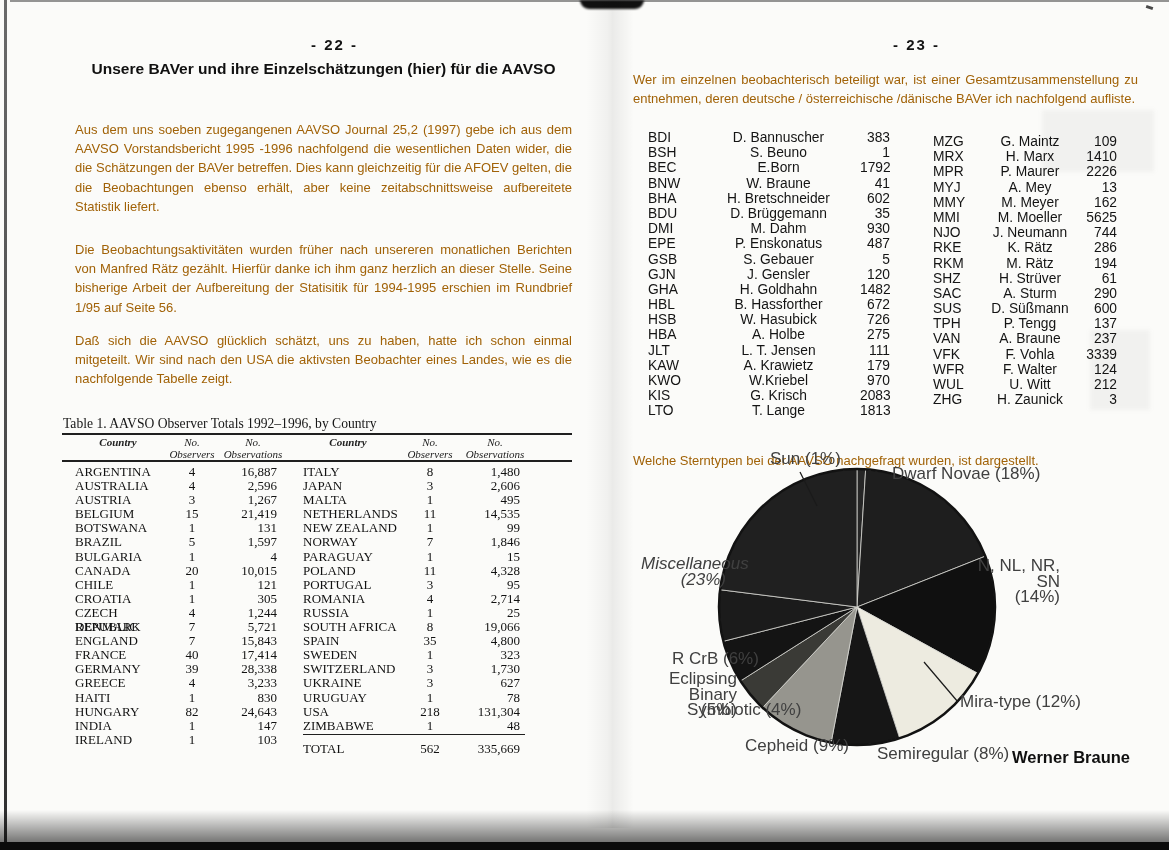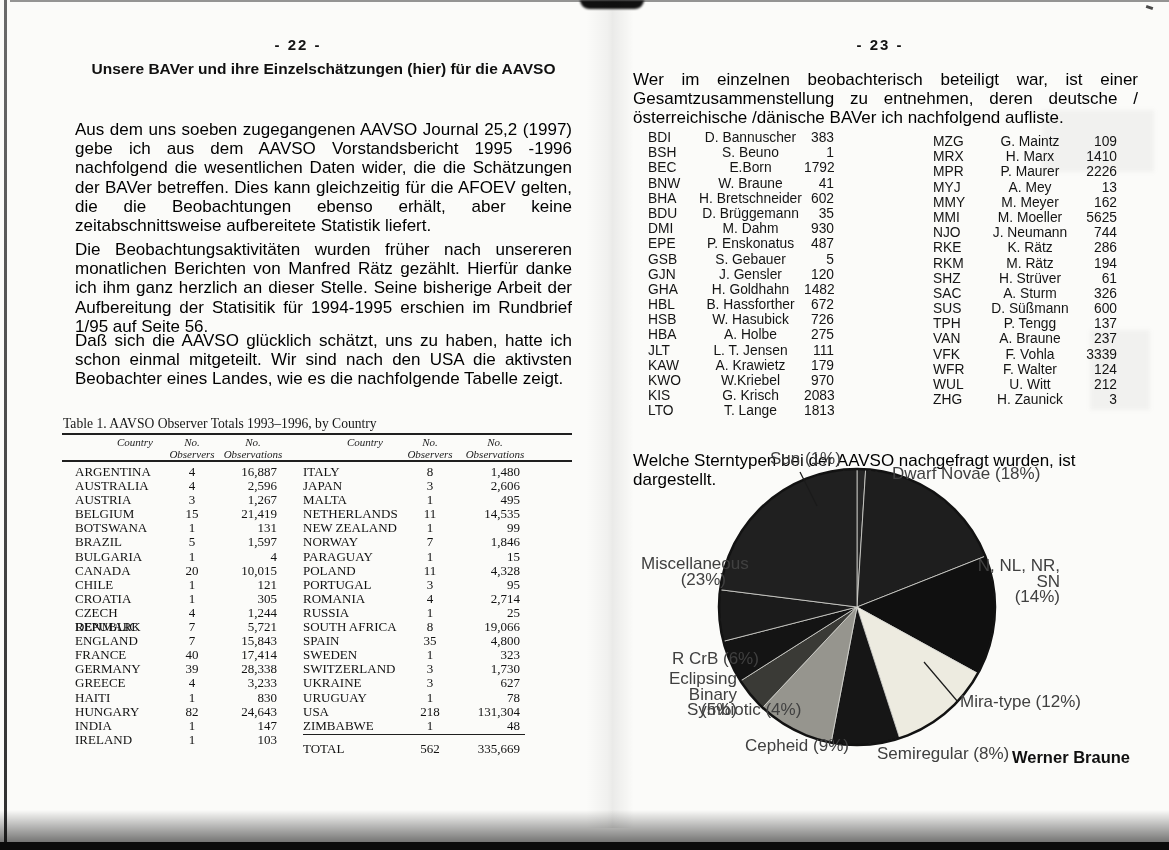--- a/index.html
+++ b/index.html
@@ -13,40 +13,40 @@
   .edge-left{left:4px;top:0;width:3px;height:846px;background:linear-gradient(#6a6a6a,#2f2f2f);}
   .top-line{left:10px;top:0;width:1159px;height:2px;background:rgba(45,45,45,.5);}
   .gutter-blob{left:580px;top:0;width:64px;height:9px;background:#101010;border-radius:0 0 9px 9px;filter:blur(1px);}
   .gutter-shade{left:586px;top:0;width:48px;height:828px;opacity:.55;
     background:linear-gradient(to right,rgba(0,0,0,0),rgba(0,0,0,.08) 45%,rgba(0,0,0,.12) 55%,rgba(0,0,0,0));}
   .bottom-shade{left:0;top:810px;width:1169px;height:33px;background:linear-gradient(rgba(0,0,0,0),rgba(0,0,0,.55));}
   .bottom-bar{left:0;top:842px;width:1169px;height:8px;background:#0b0b0b;}
   .speck{left:1146px;top:6px;width:7px;height:3px;background:#4a4a4a;transform:rotate(18deg);}
   .ghost{background:rgba(110,110,110,.07);filter:blur(2px);}
   
-  .pagenum{font-size:15px;font-weight:bold;letter-spacing:2px;text-align:center;width:120px;color:#141414;}
-  .para{font-size:17px;line-height:19.2px;text-align:justify;color:#000000;margin:0;}
+  .pagenum{font-size:15px;font-weight:bold;letter-spacing:2px;text-align:right;width:120px;color:#141414;}
+  .para{font-size:13px;line-height:19.2px;text-align:justify;color:#a16207;margin:0;}
   h1{font-size:15.5px;font-weight:bold;text-align:center;margin:0;color:#101010;}
   
   .tcaption{font-family:"Liberation Serif",serif;font-size:13.6px;color:#161616;}
   .rule{background:#1f1f1f;}
   .thead{font-family:"Liberation Serif",serif;font-style:italic;font-size:11px;line-height:11.5px;
          text-align:center;white-space:pre-line;color:#222;}
-  .thead.lft{text-align:right;}
+  .thead.lft{text-align:center;font-weight:bold;}
   .tbody{font-family:Liberation Serif, serif;font-size:13px;color:#111;}
   .tbody .trow{display:grid;height:14.1px;line-height:14.1px;}
   .lgrid .trow{grid-template-columns:97px 40px 65px;}
   .rgrid .trow{grid-template-columns:102px 50px 65px;}
   .trow .c0{text-align:left;}
   .trow .c1{text-align:center;}
   .trow .c2{text-align:right;}
   
   .obs{font-size:13.8px;color:#141414;}
   .obs .trow{display:grid;height:15.2px;line-height:15.2px;}
-  .obs-left .trow{grid-template-columns:49px 107px 30px;}
+  .obs-left .trow{grid-template-columns:49px 107px 30px;gap:28px;}
   .obs-right .trow{grid-template-columns:49px 96px 39px;}
   
   .plabel{position:absolute;font-size:17px;line-height:15.5px;color:#404040;white-space:pre-line;}
   .plabel.r{text-align:right;}
   .signature{font-size:16.5px;font-weight:bold;color:#101010;}
 </style>
 </head>
 <body>
 
 <div class="abs edge-left"></div>
@@ -60,21 +60,21 @@
 <div class="abs ghost" style="left:1090px;top:330px;width:60px;height:80px;"></div>
 
 <section>
   <div class="abs pagenum" style="left:238px;top:36px;">- 22 -</div>
   <h1 class="abs" style="left:75px;top:60px;width:497px;">Unsere BAVer und ihre Einzelschätzungen (hier) für die AAVSO</h1>
 
   <p class="abs para" style="left:75px;top:120px;width:497px;">Aus dem uns soeben zugegangenen AAVSO Journal 25,2 (1997) gebe ich aus dem AAVSO Vorstandsbericht 1995 -1996 nachfolgend die wesentlichen Daten wider, die die Schätzungen der BAVer betreffen. Dies kann gleichzeitig für die AFOEV gelten, die die Beobachtungen ebenso erhält, aber keine zeitabschnittsweise aufbereitete Statistik liefert.</p>
   <p class="abs para" style="left:75px;top:240px;width:497px;">Die Beobachtungsaktivitäten wurden früher nach unsereren monatlichen Berichten von Manfred Rätz gezählt. Hierfür danke ich ihm ganz herzlich an dieser Stelle. Seine bisherige Arbeit der Aufbereitung der Statisitik für 1994-1995 erschien im Rundbrief 1/95 auf Seite 56.</p>
   <p class="abs para" style="left:75px;top:331px;width:497px;">Daß sich die AAVSO glücklich schätzt, uns zu haben, hatte ich schon einmal mitgeteilt. Wir sind nach den USA die aktivsten Beobachter eines Landes, wie es die nachfolgende Tabelle zeigt.</p>
 
-  <div class="abs tcaption" style="left:63px;top:416px;">Table 1. AAVSO Observer Totals 1993–1996, by Country</div>
+  <div class="abs tcaption" style="left:63px;top:416px;">Table 1. AAVSO Observer Totals 1992–1996, by Country</div>
 
   <div class="abs rule" style="left:62px;top:433px;width:510px;height:1.6px;"></div>
   <div class="abs thead lft" style="left:83px;top:437px;width:70px;">Country</div>
   <div class="abs thead" style="left:162px;top:437px;width:60px;">No.
 Observers</div>
   <div class="abs thead" style="left:217px;top:437px;width:72px;">No.
 Observations</div>
   <div class="abs thead lft" style="left:313px;top:437px;width:70px;">Country</div>
   <div class="abs thead" style="left:400px;top:437px;width:60px;">No.
 Observers</div>
@@ -440,21 +440,21 @@
         <span class="c2">194</span>
       </div>
       <div class="trow">
         <span class="c0">SHZ</span>
         <span class="c1">H. Strüver</span>
         <span class="c2">61</span>
       </div>
       <div class="trow">
         <span class="c0">SAC</span>
         <span class="c1">A. Sturm</span>
-        <span class="c2">326</span>
+        <span class="c2">290</span>
       </div>
       <div class="trow">
         <span class="c0">SUS</span>
         <span class="c1">D. Süßmann</span>
         <span class="c2">600</span>
       </div>
       <div class="trow">
         <span class="c0">TPH</span>
         <span class="c1">P. Tengg</span>
         <span class="c2">137</span>
@@ -511,17 +511,17 @@
   <div class="plabel" style="left:876px;top:466px;margin-left:16px;">Dwarf Novae (18%)</div>
   <div class="plabel r" style="left:965px;top:558px;width:95px;">N, NL, NR, SN
 (14%)</div>
   <div class="plabel" style="left:960px;top:694px;">Mira-type (12%)</div>
   <div class="plabel" style="left:877px;top:746px;">Semiregular (8%)</div>
   <div class="plabel" style="left:745px;top:738px;">Cepheid (9%)</div>
   <div class="plabel" style="left:687px;top:702px;">Symbiotic (4%)</div>
   <div class="plabel r" style="left:655px;top:671px;width:82px;">Eclipsing
 Binary (5%)</div>
   <div class="plabel" style="left:672px;top:651px;">R CrB (6%)</div>
-  <div class="plabel r" style="left:641px;top:556px;width:85px;">Miscellaneous
+  <div class="plabel r" style="left:641px;top:556px;width:85px;font-style:italic;">Miscellaneous
 (23%)</div>
 
   <div class="abs signature" style="left:1012px;top:748px;">Werner Braune</div>
 </section>
 
 </body></html>

